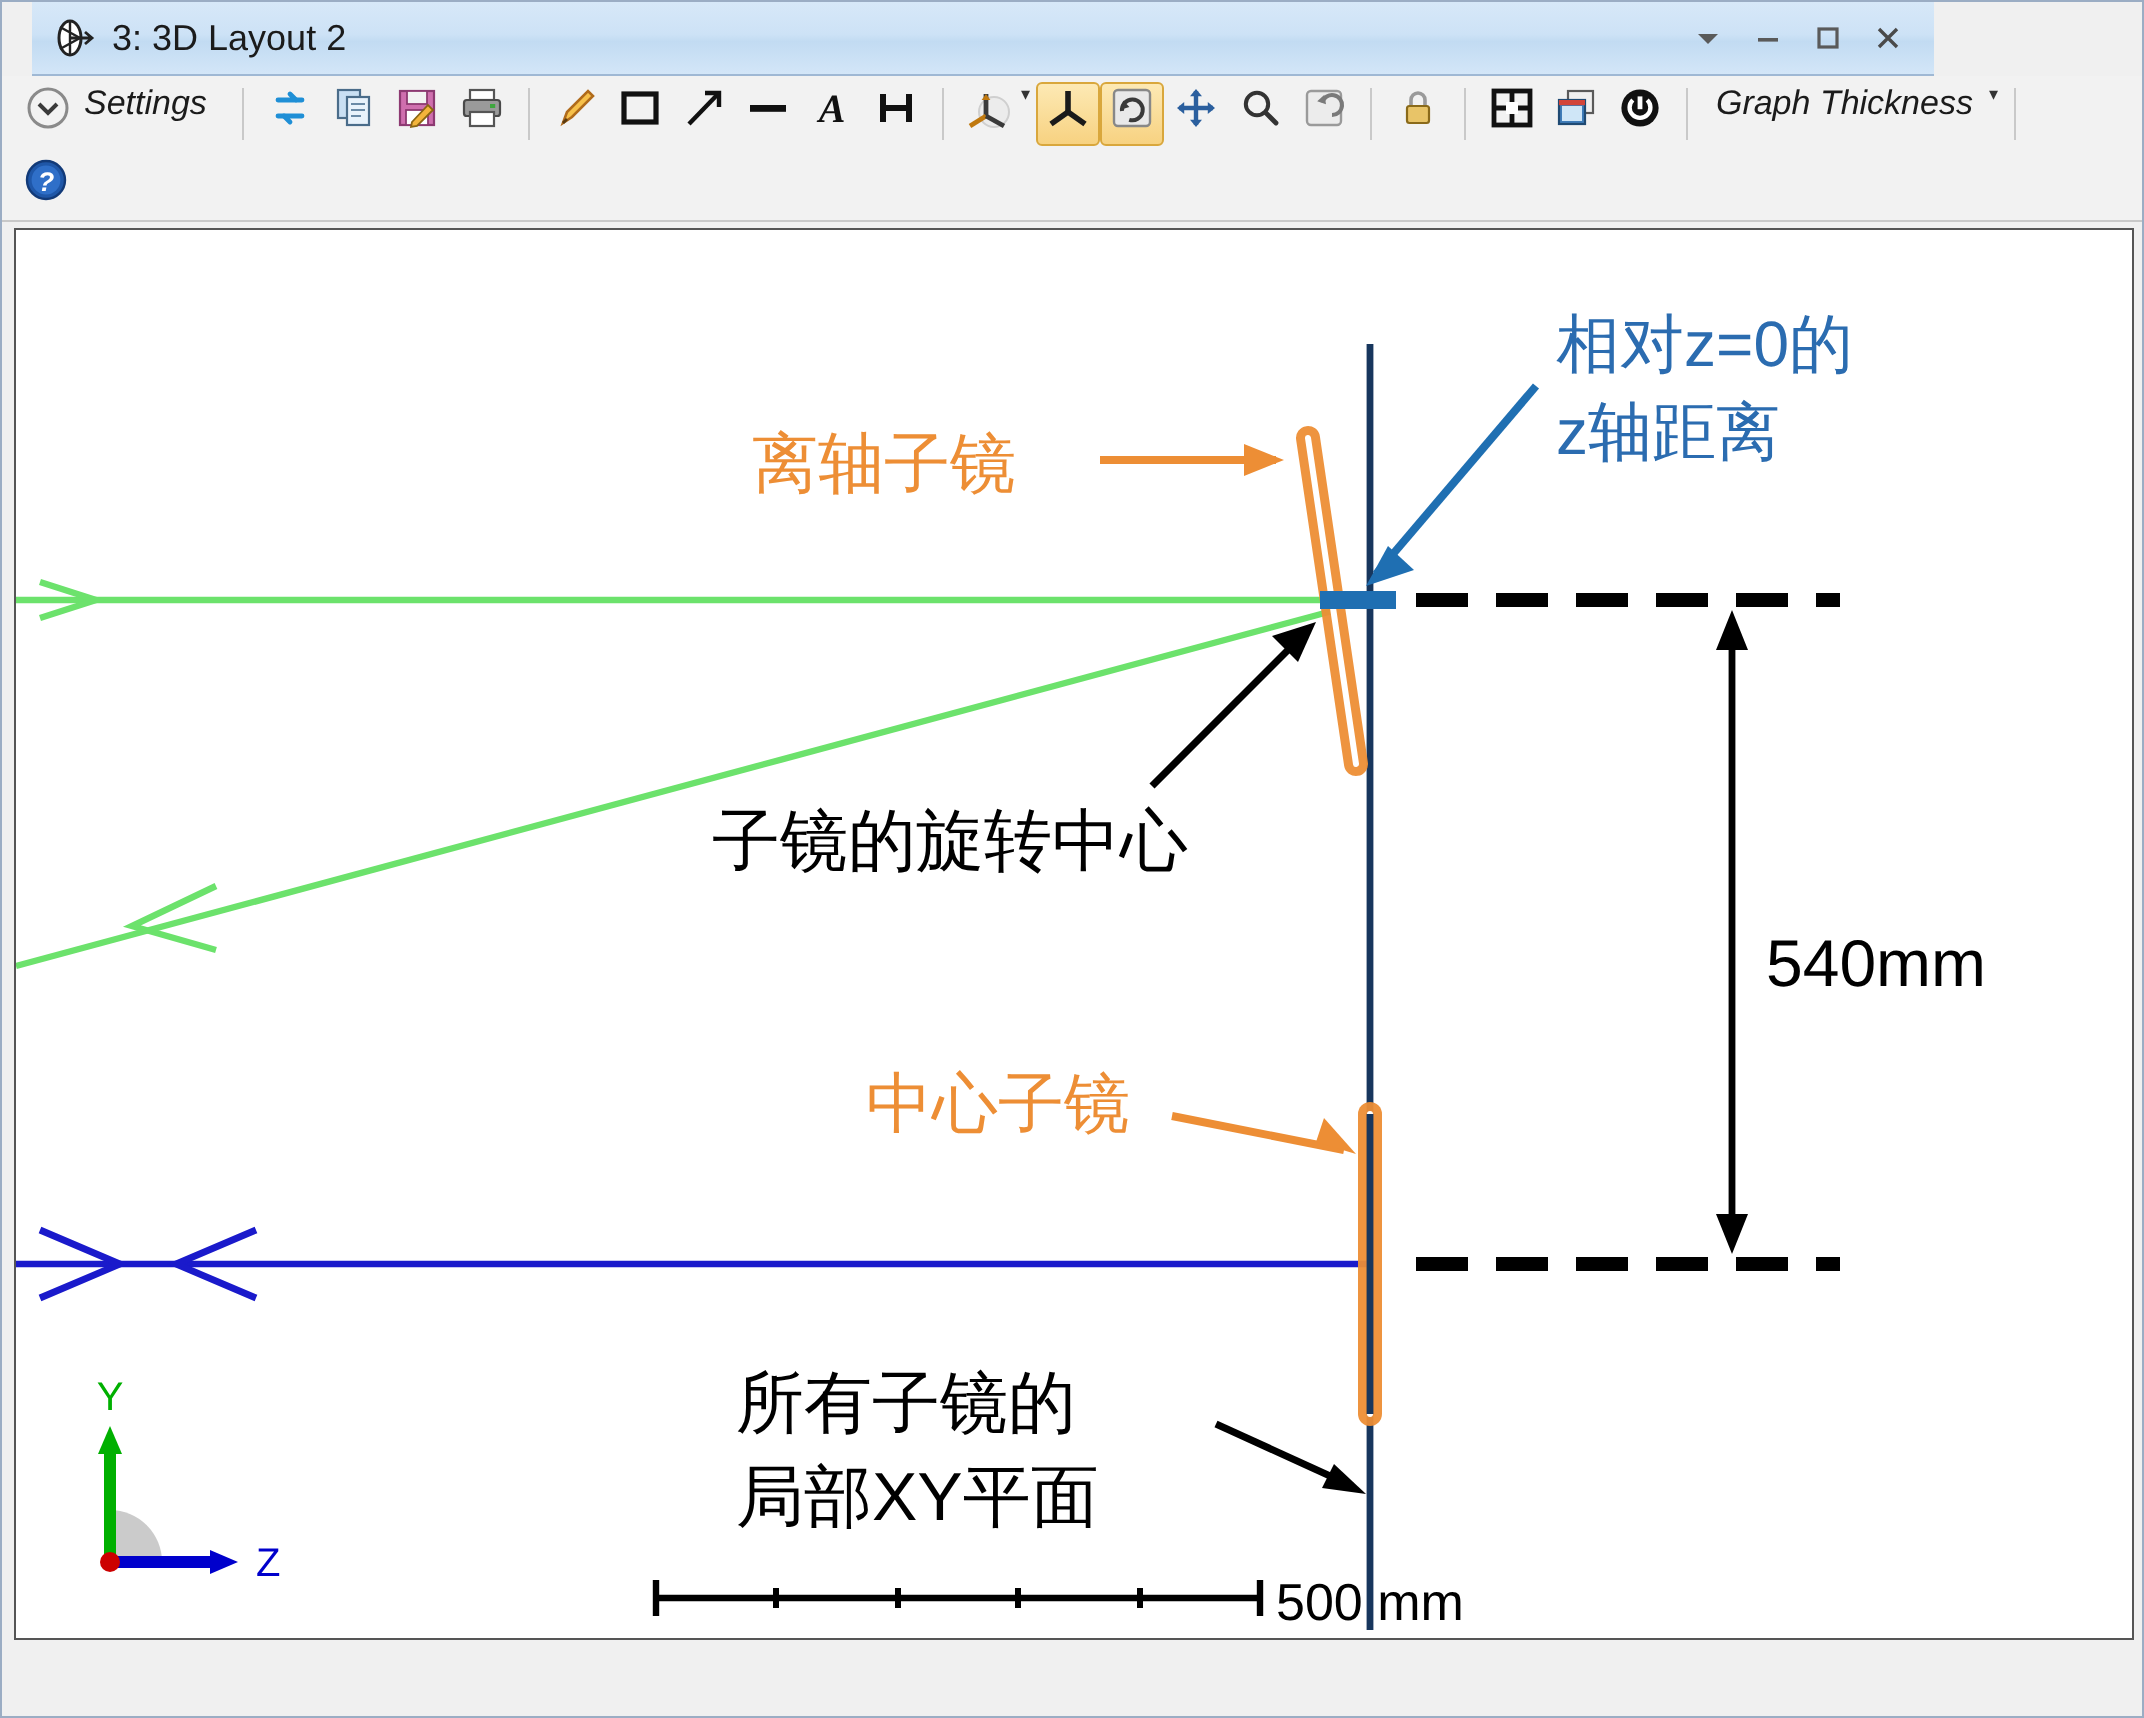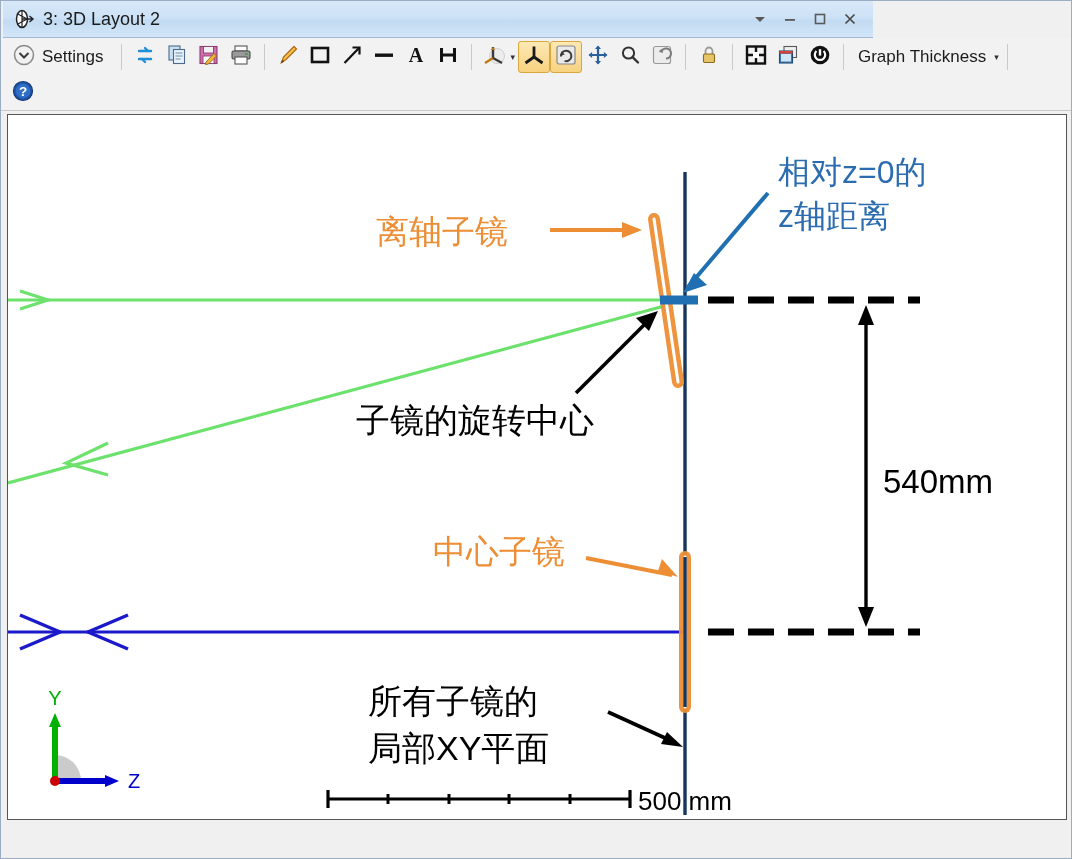--- a/index.html
+++ b/index.html
@@ -16,22 +16,22 @@
     height: 859px;
     overflow: hidden;
     background: #f0f0f0;
     border: 1px solid #9badc4;
     box-sizing: border-box;
   }
 
   
   #titlebar {
     position: absolute;
-    left: 2px; top: 0;
-    width: 870px; height: 37px;
+    left: 15px; top: 0;
+    width: 951px; height: 37px;
     background: linear-gradient(to bottom, #d7e8f8 0%, #cde2f6 45%, #c2dbf2 55%, #d3e6f8 100%);
     border-bottom: 1px solid #9fb8d4;
     box-sizing: border-box;
     display: flex;
     align-items: center;
   }
   #title-icon {
     width: 26px; height: 26px;
     margin-left: 7px;
     flex: 0 0 auto;
@@ -71,28 +71,28 @@
   }
   .tb-row {
     display: flex;
     align-items: center;
     height: 38px;
     padding-left: 6px;
   }
   .tb-row2 { height: 33px; }
   .tb-item {
     display: flex;
-    align-items: center;
     justify-content: center;
     height: 32px;
     min-width: 32px;
     cursor: pointer;
     border: 1px solid transparent;
     border-radius: 3px;
     box-sizing: border-box;
+    font-style: italic;
   }
   .tb-item.active {
     background: linear-gradient(to bottom, #fde9b4, #f7d281);
     border: 1px solid #d9a73c;
   }
   .tb-sep {
     width: 1px; height: 26px;
     background: #c9c9c9;
     margin: 0 7px;
     flex: 0 0 auto;

